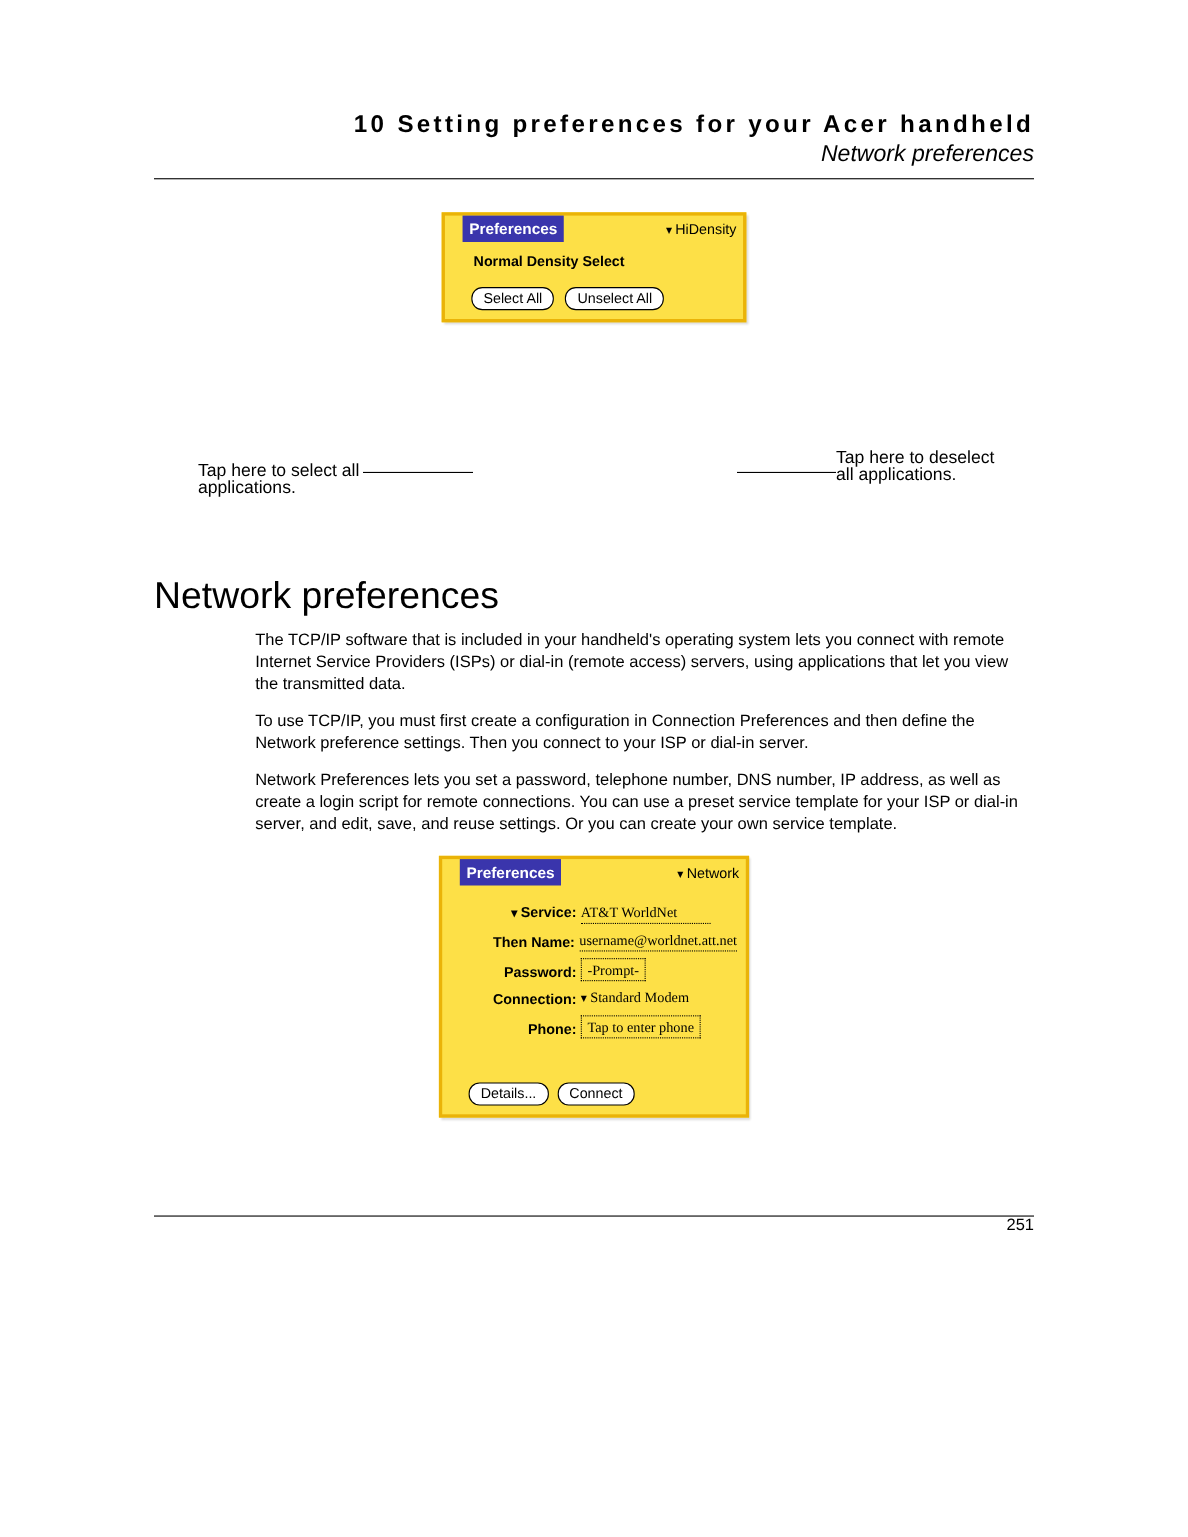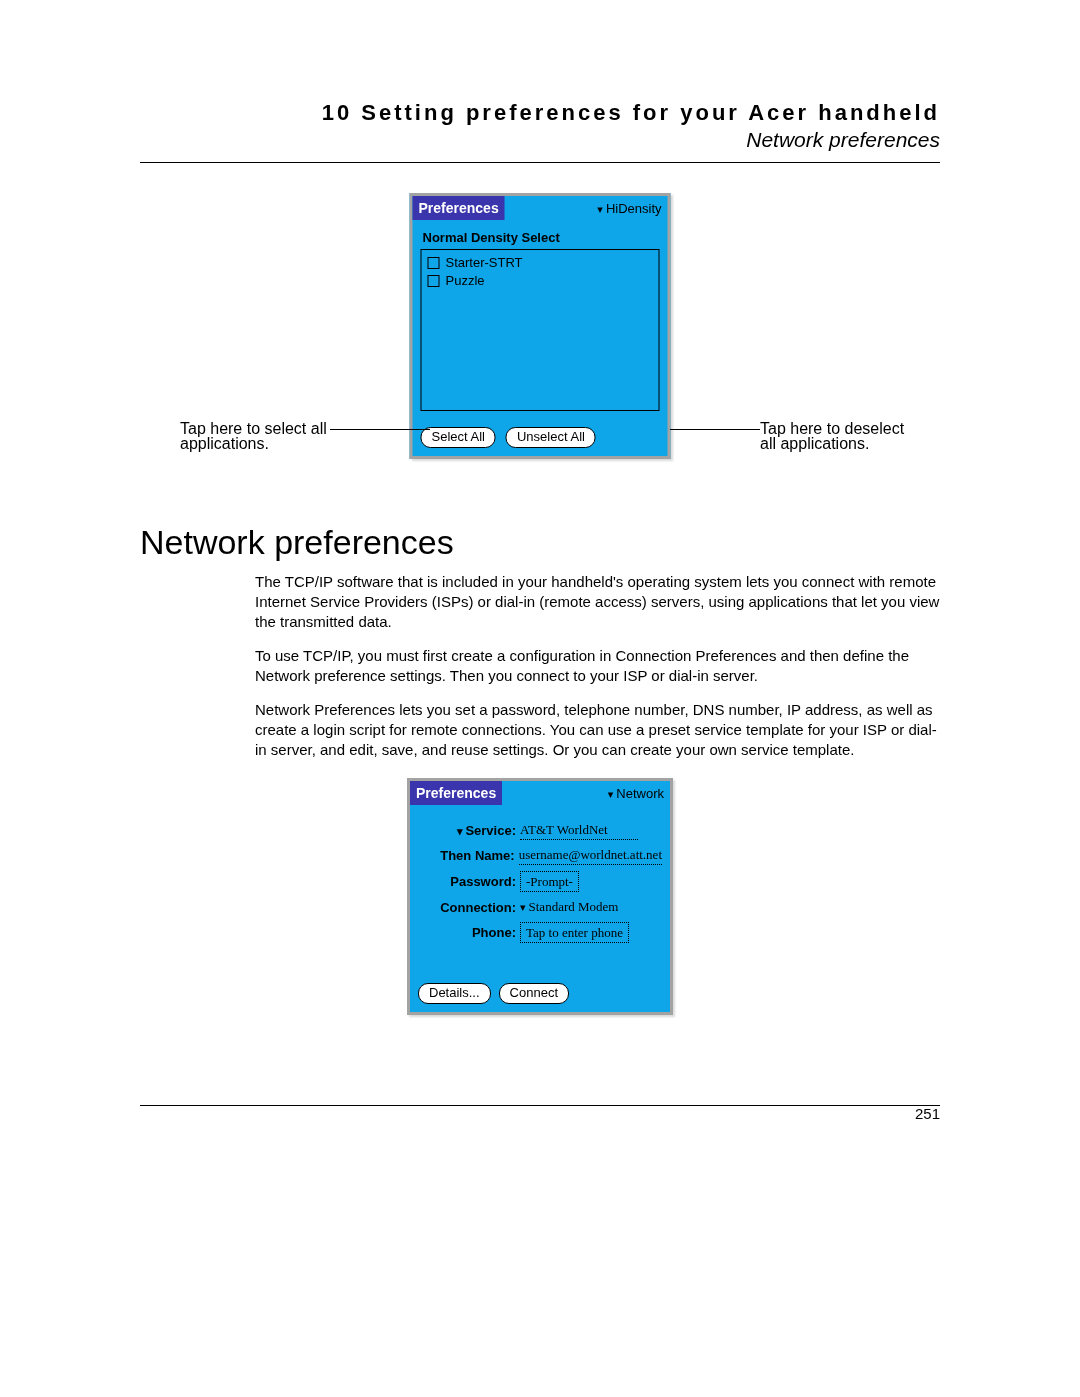--- a/index.html
+++ b/index.html
@@ -32,26 +32,27 @@
     margin-top: 2px;
   }
   .hr-top {
     border: none;
     border-top: 1px solid #000;
     margin: 10px 0 30px 0;
   }
 
   
   .palm-window {
-    border: 3px solid #a3a3a3;
-    background: #0ea5e9;
+    border: 3px solid #eab308;
+    background: #fde047;
     width: 255px;
     box-shadow: 2px 2px 2px rgba(0,0,0,.15);
     font-family: Tahoma, Verdana, Arial, sans-serif;
     font-size: 13px;
+    padding-left: 16px;
   }
   .palm-titlebar {
     display: flex;
     justify-content: space-between;
     align-items: center;
     height: 24px;
     font-size: 14px;
   }
   .palm-titlebar .title-chip {
     background: #3a35ac;
@@ -127,57 +128,57 @@
   }
 
   .callout {
     position: absolute;
     font-family: "Segoe UI", Arial, sans-serif;
     font-size: 16px;
     line-height: 15px;
     width: 150px;
   }
   .callout-left  { left: 40px;  top: 228px; text-align: left; }
-  .callout-right { right: 30px; top: 228px; text-align: left; }
+  .callout-right { right: 30px; top: 216px; text-align: left; }
   .lead-left, .lead-right {
     position: absolute;
     top: 236px;
     border-top: 1px solid #000;
     height: 0;
   }
   .lead-left  { left: 190px; width: 100px; }
   .lead-right { right: 180px; width: 90px; }
 
   
   h1.section {
     font-weight: 300;
     font-size: 34px;
     margin: 20px 0 10px 0;
     font-family: "Segoe UI Light", "Helvetica Neue", Arial, sans-serif;
   }
   .body-text {
-    margin-left: 115px;
+    margin-left: 92px;
     font-size: 15px;
     line-height: 20px;
   }
   .body-text p { margin: 0 0 14px 0; }
 
   
   .fig2-wrap {
     display: flex;
     justify-content: center;
     margin-top: 18px;
   }
   .fig2-wrap .palm-window { width: 260px; }
   .net-rows { margin-top: 10px; }
   .net-row {
     display: flex;
     font-size: 13px;
     margin-bottom: 6px;
-    align-items: center;
+    align-items: flex-end;
   }
   .net-row .lbl {
     width: 98px;
     text-align: right;
     font-weight: bold;
     padding-right: 4px;
     line-height: 17px;
   }
   .net-row .val {
     flex: 1;
@@ -230,30 +231,20 @@
 
   <div class="fig1-wrap">
 
     <div class="palm-window">
       <div class="palm-titlebar">
         <span class="title-chip">Preferences</span>
         <span class="dropdown tri">HiDensity</span>
       </div>
       <div class="palm-body">
         <div class="nds-label">Normal Density Select</div>
-        <div class="nds-list">
-          <div class="nds-item">
-            <span class="chk"></span>
-            <span>Starter-STRT</span>
-          </div>
-          <div class="nds-item">
-            <span class="chk"></span>
-            <span>Puzzle</span>
-          </div>
-        </div>
         <div class="fig1-btnrow">
           <span class="palm-btn">Select All</span>
           <span class="palm-btn">Unselect All</span>
         </div>
       </div>
     </div>
 
     <div class="callout callout-left">Tap here to select all applications.</div>
     <div class="lead-left"></div>
     <div class="callout callout-right">Tap here to deselect all applications.</div>

